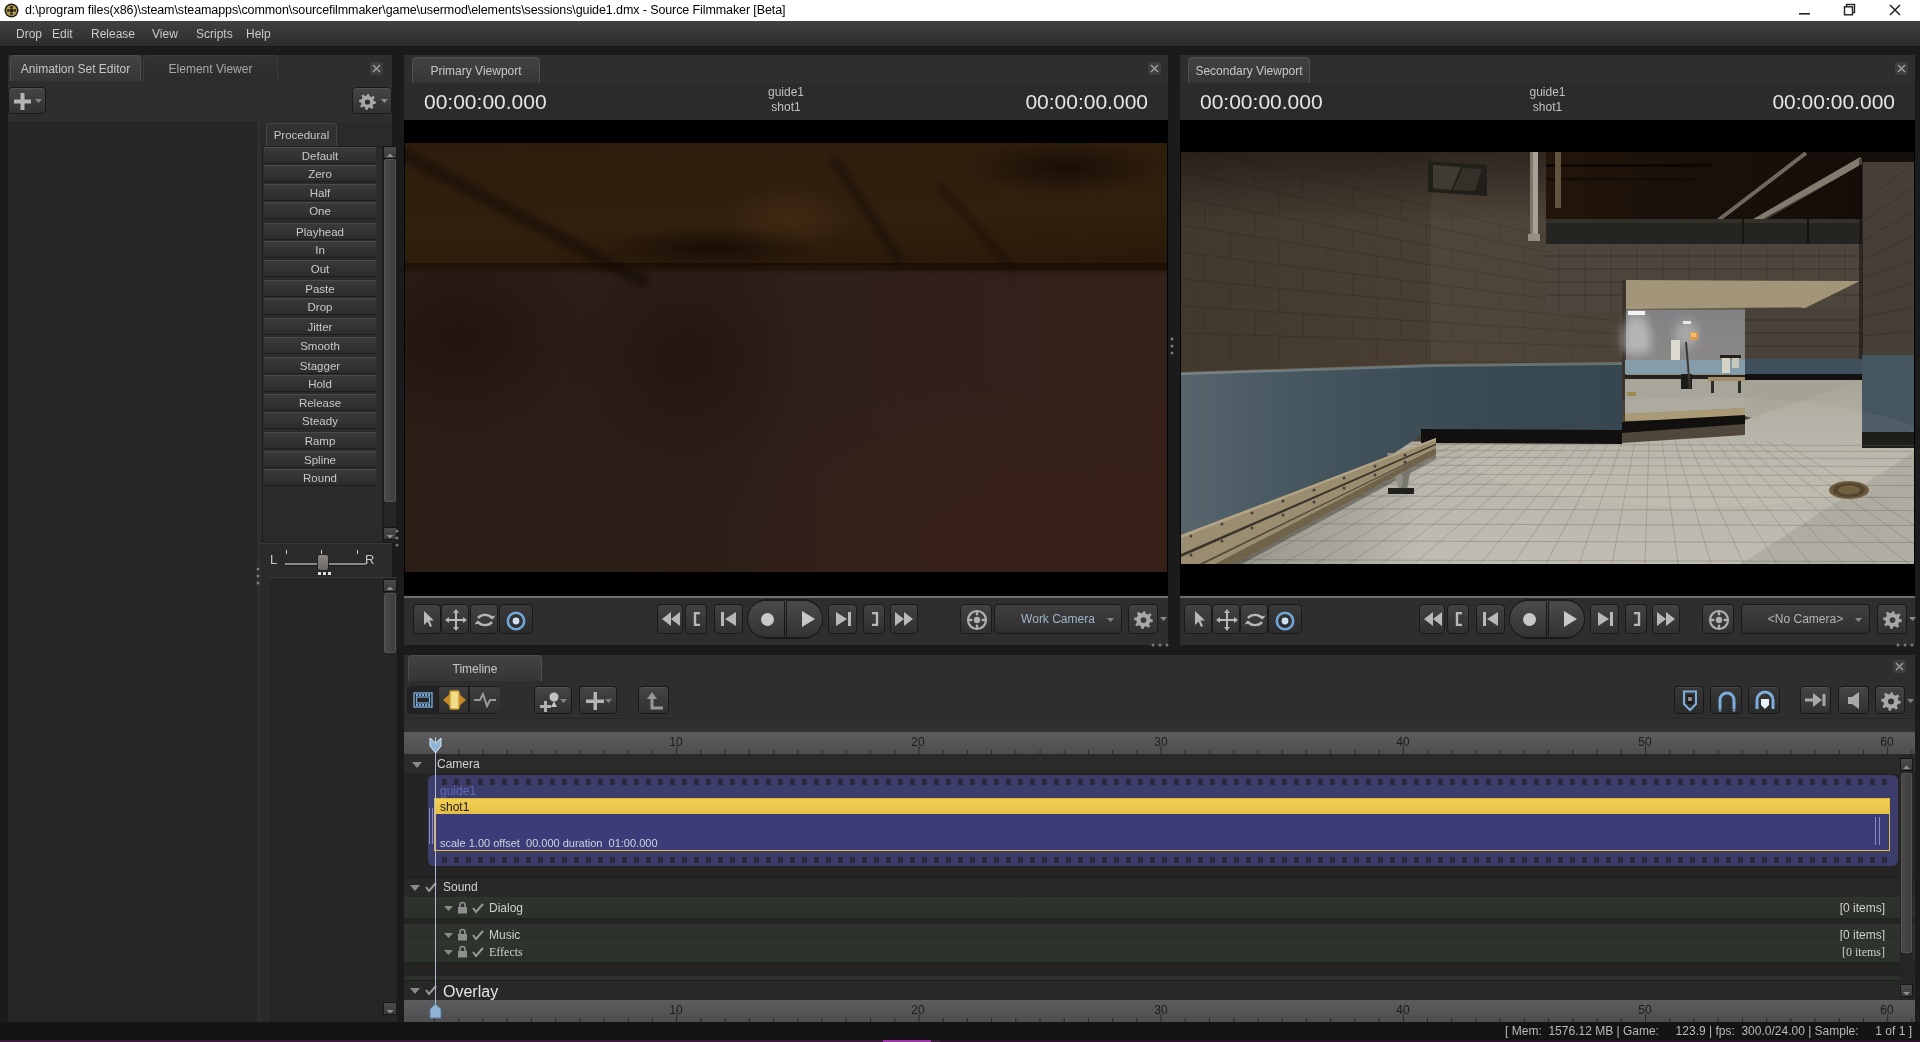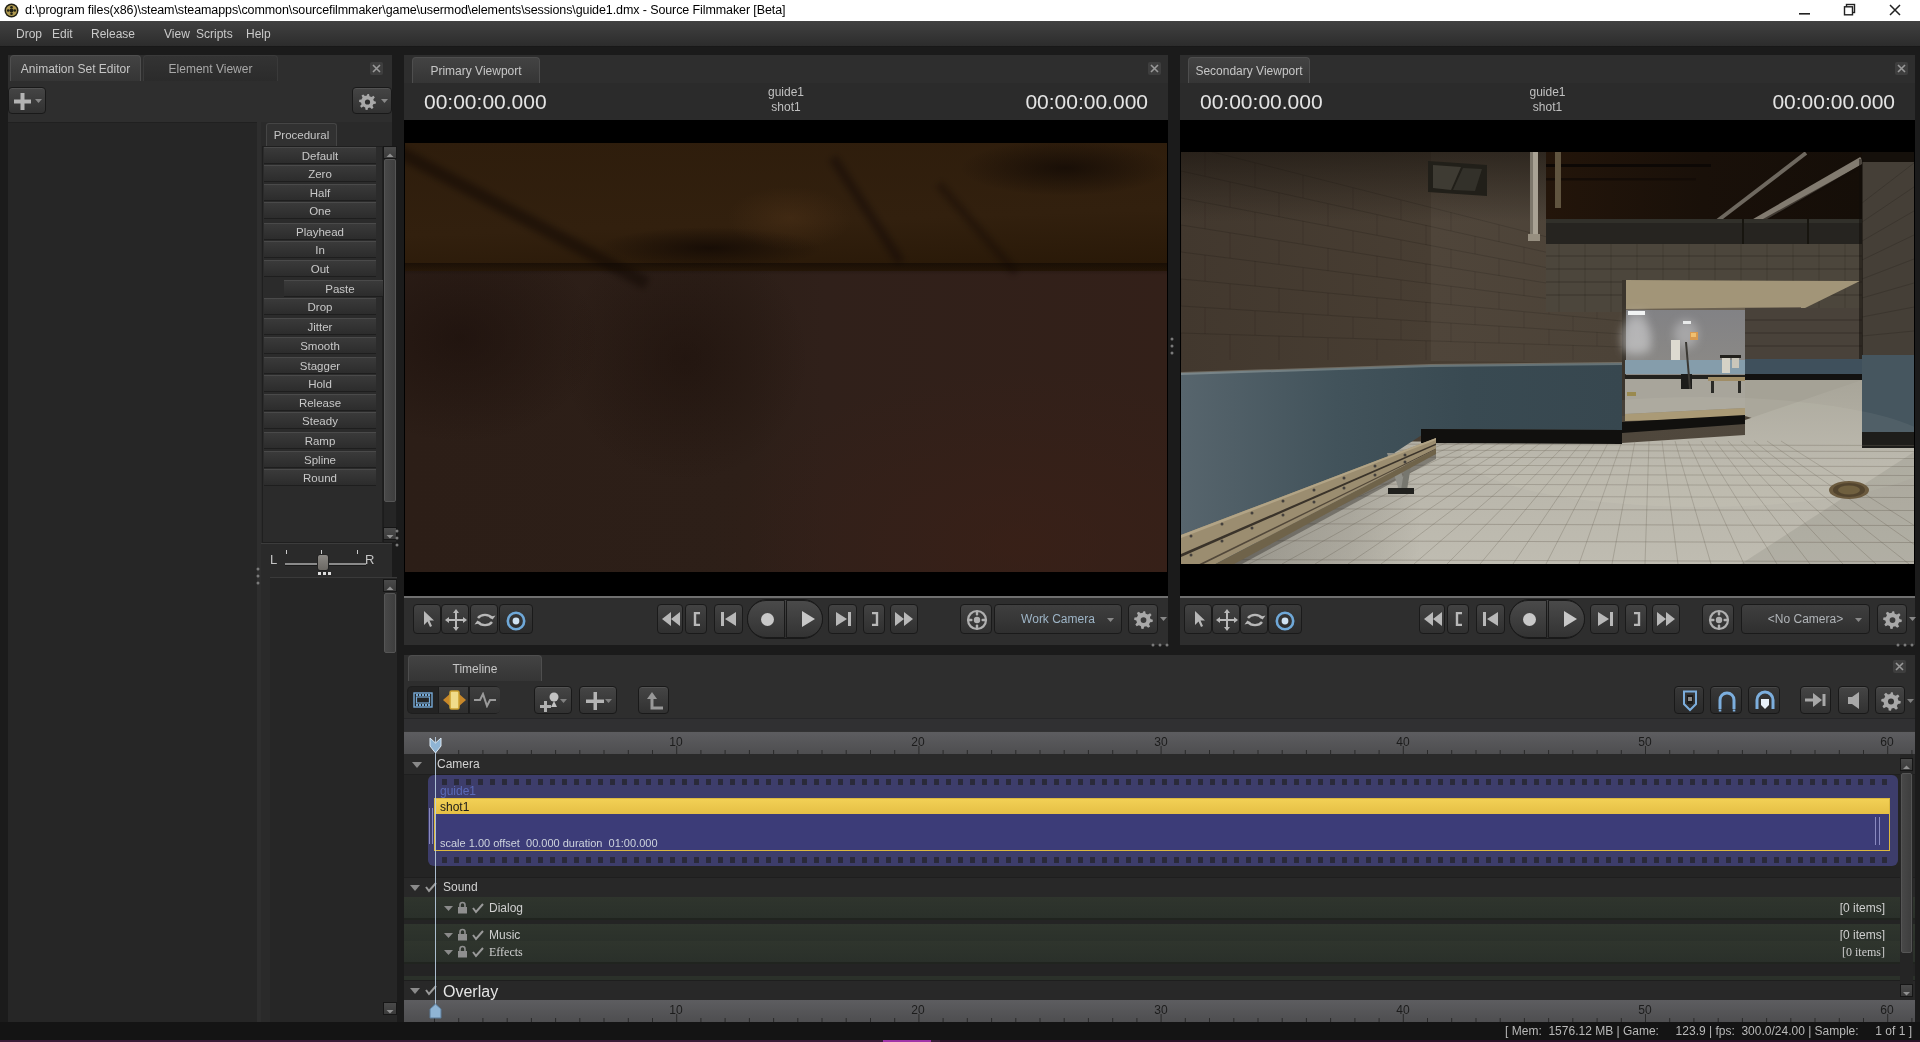--- a/index.html
+++ b/index.html
@@ -65,21 +65,21 @@
         <rect x="1.5" y="3.8" width="8" height="8" fill="#fff" stroke="#222" stroke-width="1.4"></rect>
       </svg>
     <svg class="abs" style="left:1888px;top:3px" width="14" height="14">
         <path d="M2 2 L12 12 M12 2 L2 12" stroke="#222" stroke-width="1.5"></path>
       </svg>
   </div>
   <div id="menubar" class="abs">
     <div class="menuitem" style="left:16px">Drop</div>
     <div class="menuitem" style="left:52px">Edit</div>
     <div class="menuitem" style="left:91px">Release</div>
-    <div class="menuitem" style="left:164px">View</div>
+    <div class="menuitem" style="left:152px">View</div>
     <div class="menuitem" style="left:196px">Scripts</div>
     <div class="menuitem" style="left:246px">Help</div>
   </div>
 
   <div id="leftpanel" class="abs">
     <div class="tab active" style="left:2px; top:0px; width:131px; line-height:26px;">Animation Set Editor</div>
     <div class="tab inactive" style="left:135px; top:0px; width:135px; line-height:26px;">Element Viewer</div>
     <div class="closebox" style="left:362px; top:7px;">
         <svg width="9" height="9">
           <path d="M1 1 L8 8 M8 1 L1 8" stroke="#999" stroke-width="1.6"></path>
@@ -107,21 +107,21 @@
     <div id="procpanel" class="abs">
       <div class="tab" style="left:5px; top:1px; width:71px; height:23px; line-height:22px; font-size:11.5px; background:#313131; border:1px solid #454545; border-bottom:none; border-radius:3px 3px 0 0;">Procedural</div>
       <div class="abs" style="left:1px; top:24px; width:121px; height:397px; background:#2b2b2b; border:1px solid #1f1f1f;"></div>
       <div class="procbtn" style="top:24.5px;">Default</div>
       <div class="procbtn" style="top:43px;">Zero</div>
       <div class="procbtn" style="top:61.5px;">Half</div>
       <div class="procbtn" style="top:80px;">One</div>
       <div class="procbtn" style="top:100.5px;">Playhead</div>
       <div class="procbtn" style="top:119px;">In</div>
       <div class="procbtn" style="top:137.5px;">Out</div>
-      <div class="procbtn" style="top:157.5px;margin-left:20px;">Paste</div>
+      <div class="procbtn" style="top:157.5px;">Paste</div>
       <div class="procbtn" style="top:176px;">Drop</div>
       <div class="procbtn" style="top:196px;">Jitter</div>
       <div class="procbtn" style="top:214.5px;">Smooth</div>
       <div class="procbtn" style="top:234.5px;">Stagger</div>
       <div class="procbtn" style="top:253px;">Hold</div>
       <div class="procbtn" style="top:271.5px;">Release</div>
       <div class="procbtn" style="top:290px;">Steady</div>
       <div class="procbtn" style="top:310px;">Ramp</div>
       <div class="procbtn" style="top:328.5px;">Spline</div>
       <div class="procbtn" style="top:347px;">Round</div>

